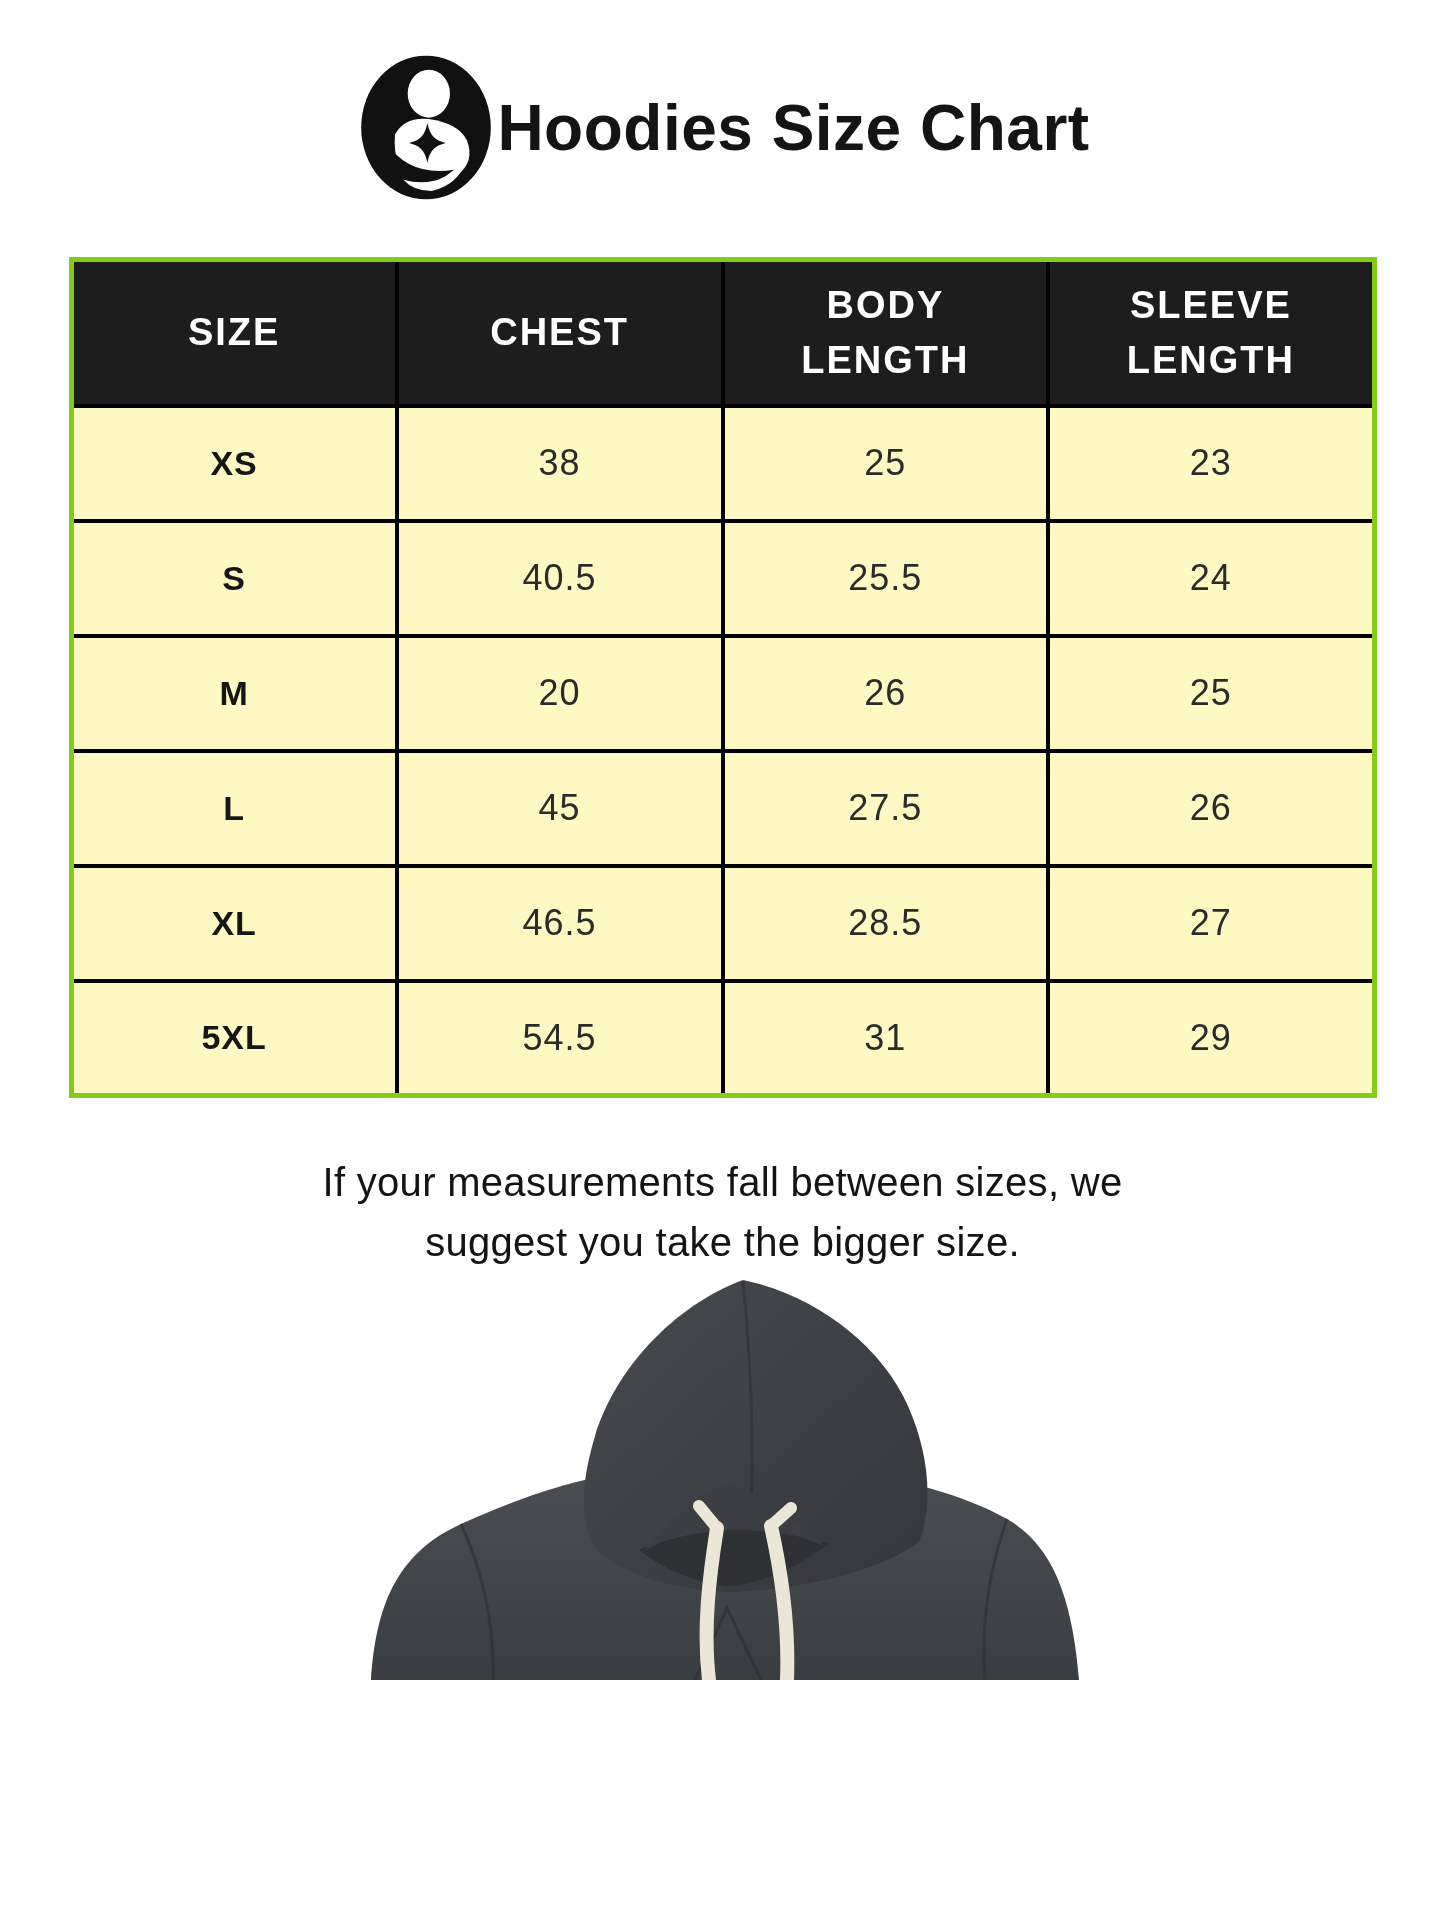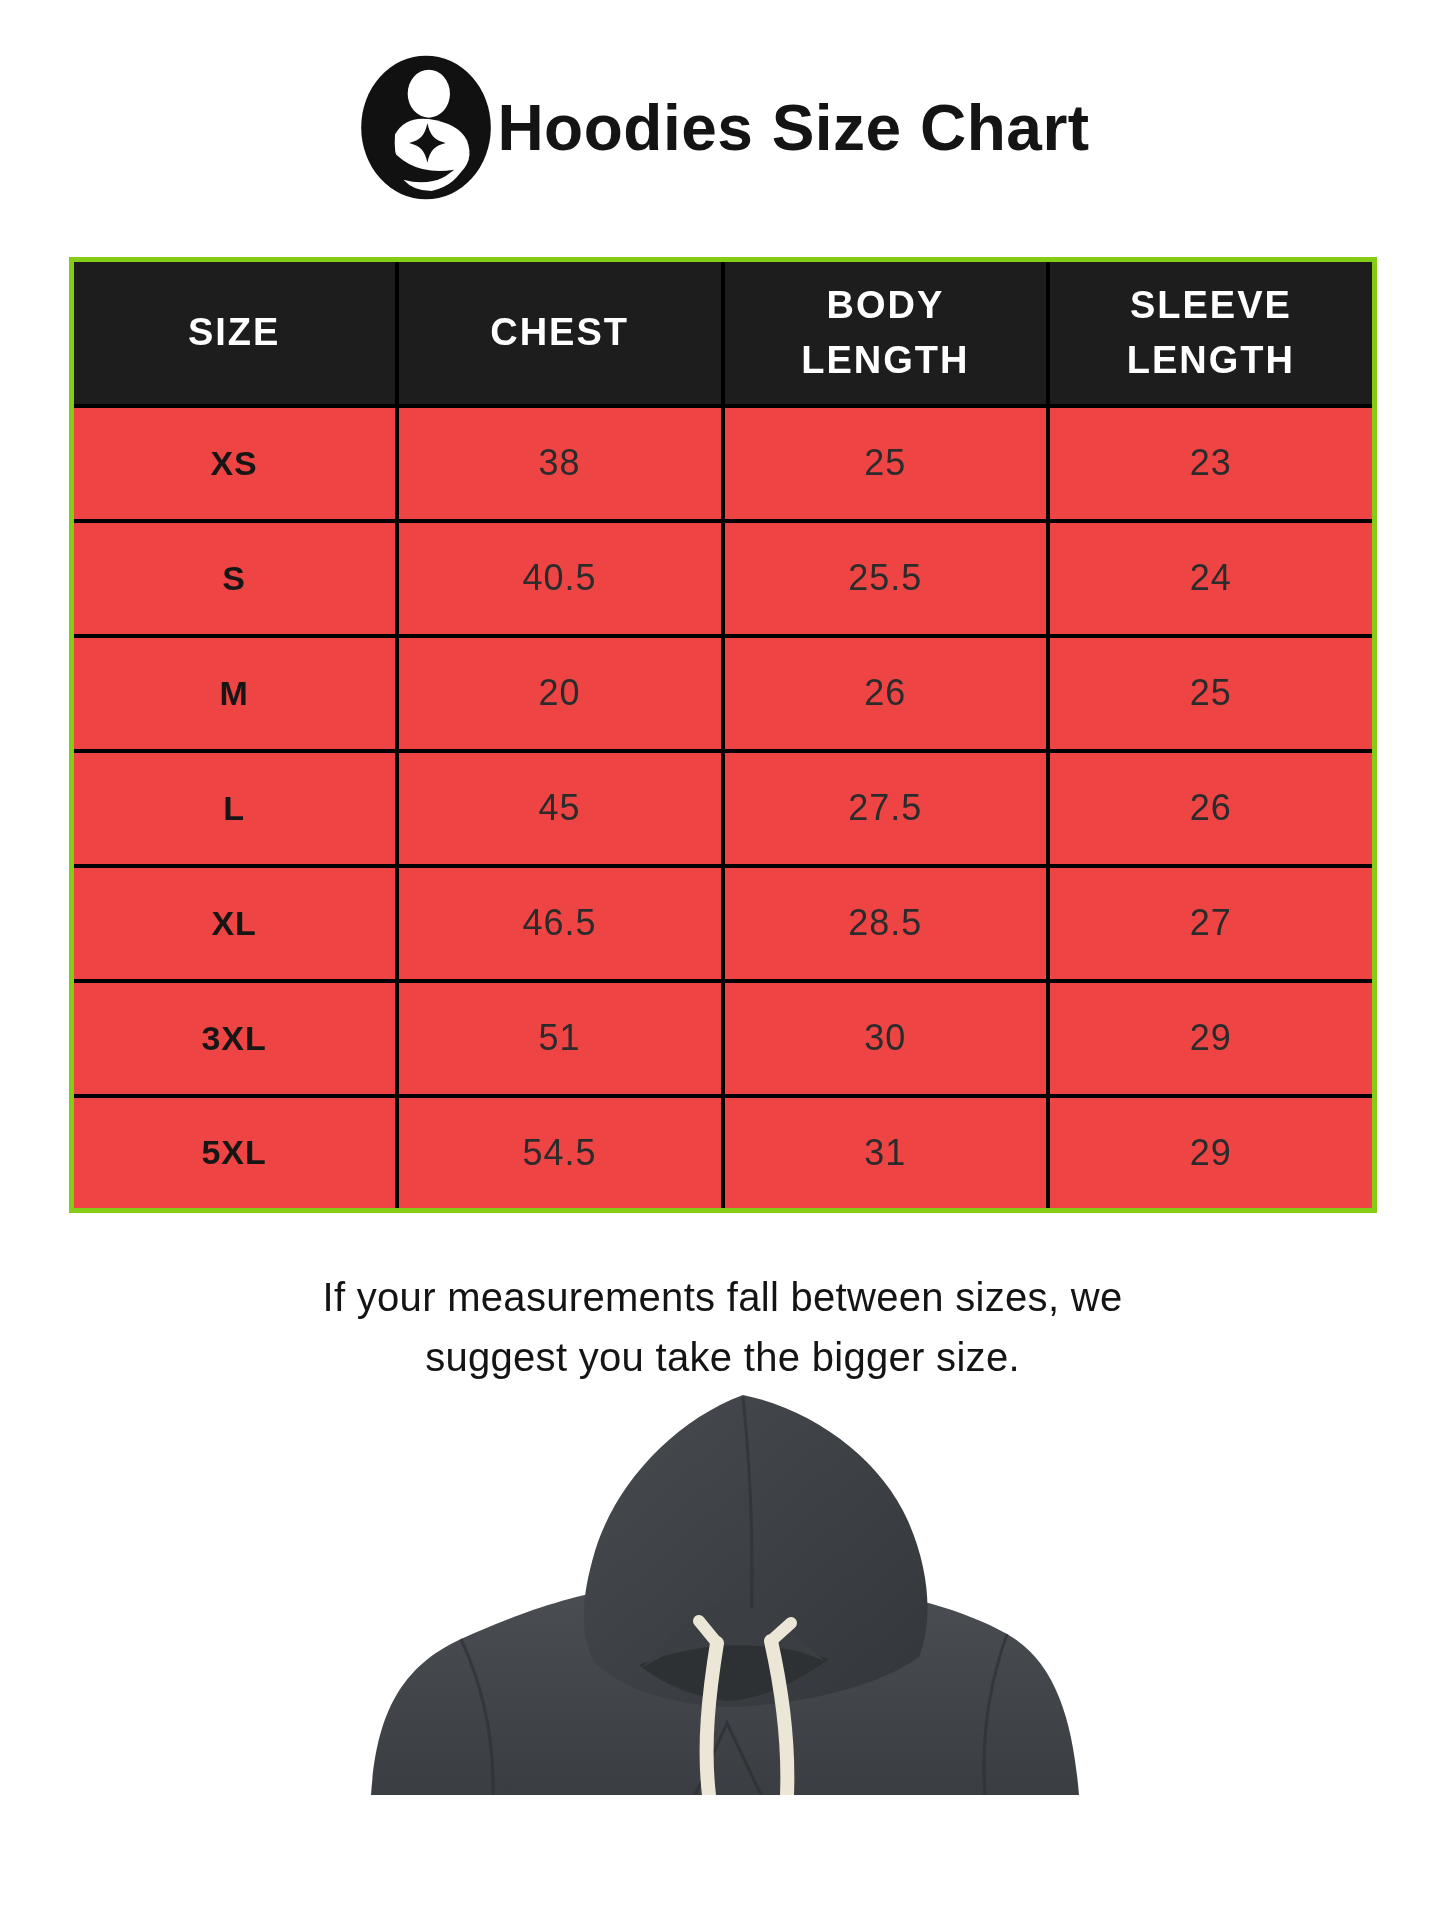--- a/index.html
+++ b/index.html
@@ -10,21 +10,21 @@
   .brand-header { margin-top:50px; display:flex; align-items:center; justify-content:center; }
   .brand-logo svg { display:block; }
   .page-title { font-size:64px; font-weight:800; color:#141414; letter-spacing:0.5px; }
 
   
   table.size-table { width:1308px; margin:52px auto 0 auto; border-collapse:collapse;
                      table-layout:fixed; border:5px solid #84cc16; }
   .size-table th { background:#1d1d1d; color:#ffffff; font-size:38px; font-weight:700;
                    letter-spacing:2px; height:146px; text-align:center; vertical-align:middle;
                    border:4px solid #000; white-space:pre-line; line-height:1.45; }
-  .size-table td { background:#ef4444; height:115px; text-align:center; vertical-align:middle;
+  .size-table td { background:#fef9c3; height:115px; text-align:center; vertical-align:middle;
                    border:4px solid #000; }
   td.size-cell { font-size:34px; font-weight:700; color:#161616; letter-spacing:1px; }
   td.num-cell  { font-size:36px; font-weight:400; color:#2b2b2b; letter-spacing:1px; }
 
   
   .size-note { margin-top:54px; text-align:center; font-size:40px; font-weight:400;
                color:#141414; line-height:1.5; white-space:pre-line; letter-spacing:0.3px; }
 
   
   .hoodie-wrap { margin-top:6px; display:flex; justify-content:center; }
@@ -83,26 +83,20 @@
       <td class="num-cell">27.5</td>
       <td class="num-cell">26</td>
     </tr>
     <tr>
       <td class="size-cell">XL</td>
       <td class="num-cell">46.5</td>
       <td class="num-cell">28.5</td>
       <td class="num-cell">27</td>
     </tr>
     <tr>
-      <td class="size-cell">3XL</td>
-      <td class="num-cell">51</td>
-      <td class="num-cell">30</td>
-      <td class="num-cell">29</td>
-    </tr>
-    <tr>
       <td class="size-cell">5XL</td>
       <td class="num-cell">54.5</td>
       <td class="num-cell">31</td>
       <td class="num-cell">29</td>
     </tr>
   </tbody>
 </table>
 
 <div class="size-note">If your measurements fall between sizes, we
 suggest you take the bigger size.</div>

